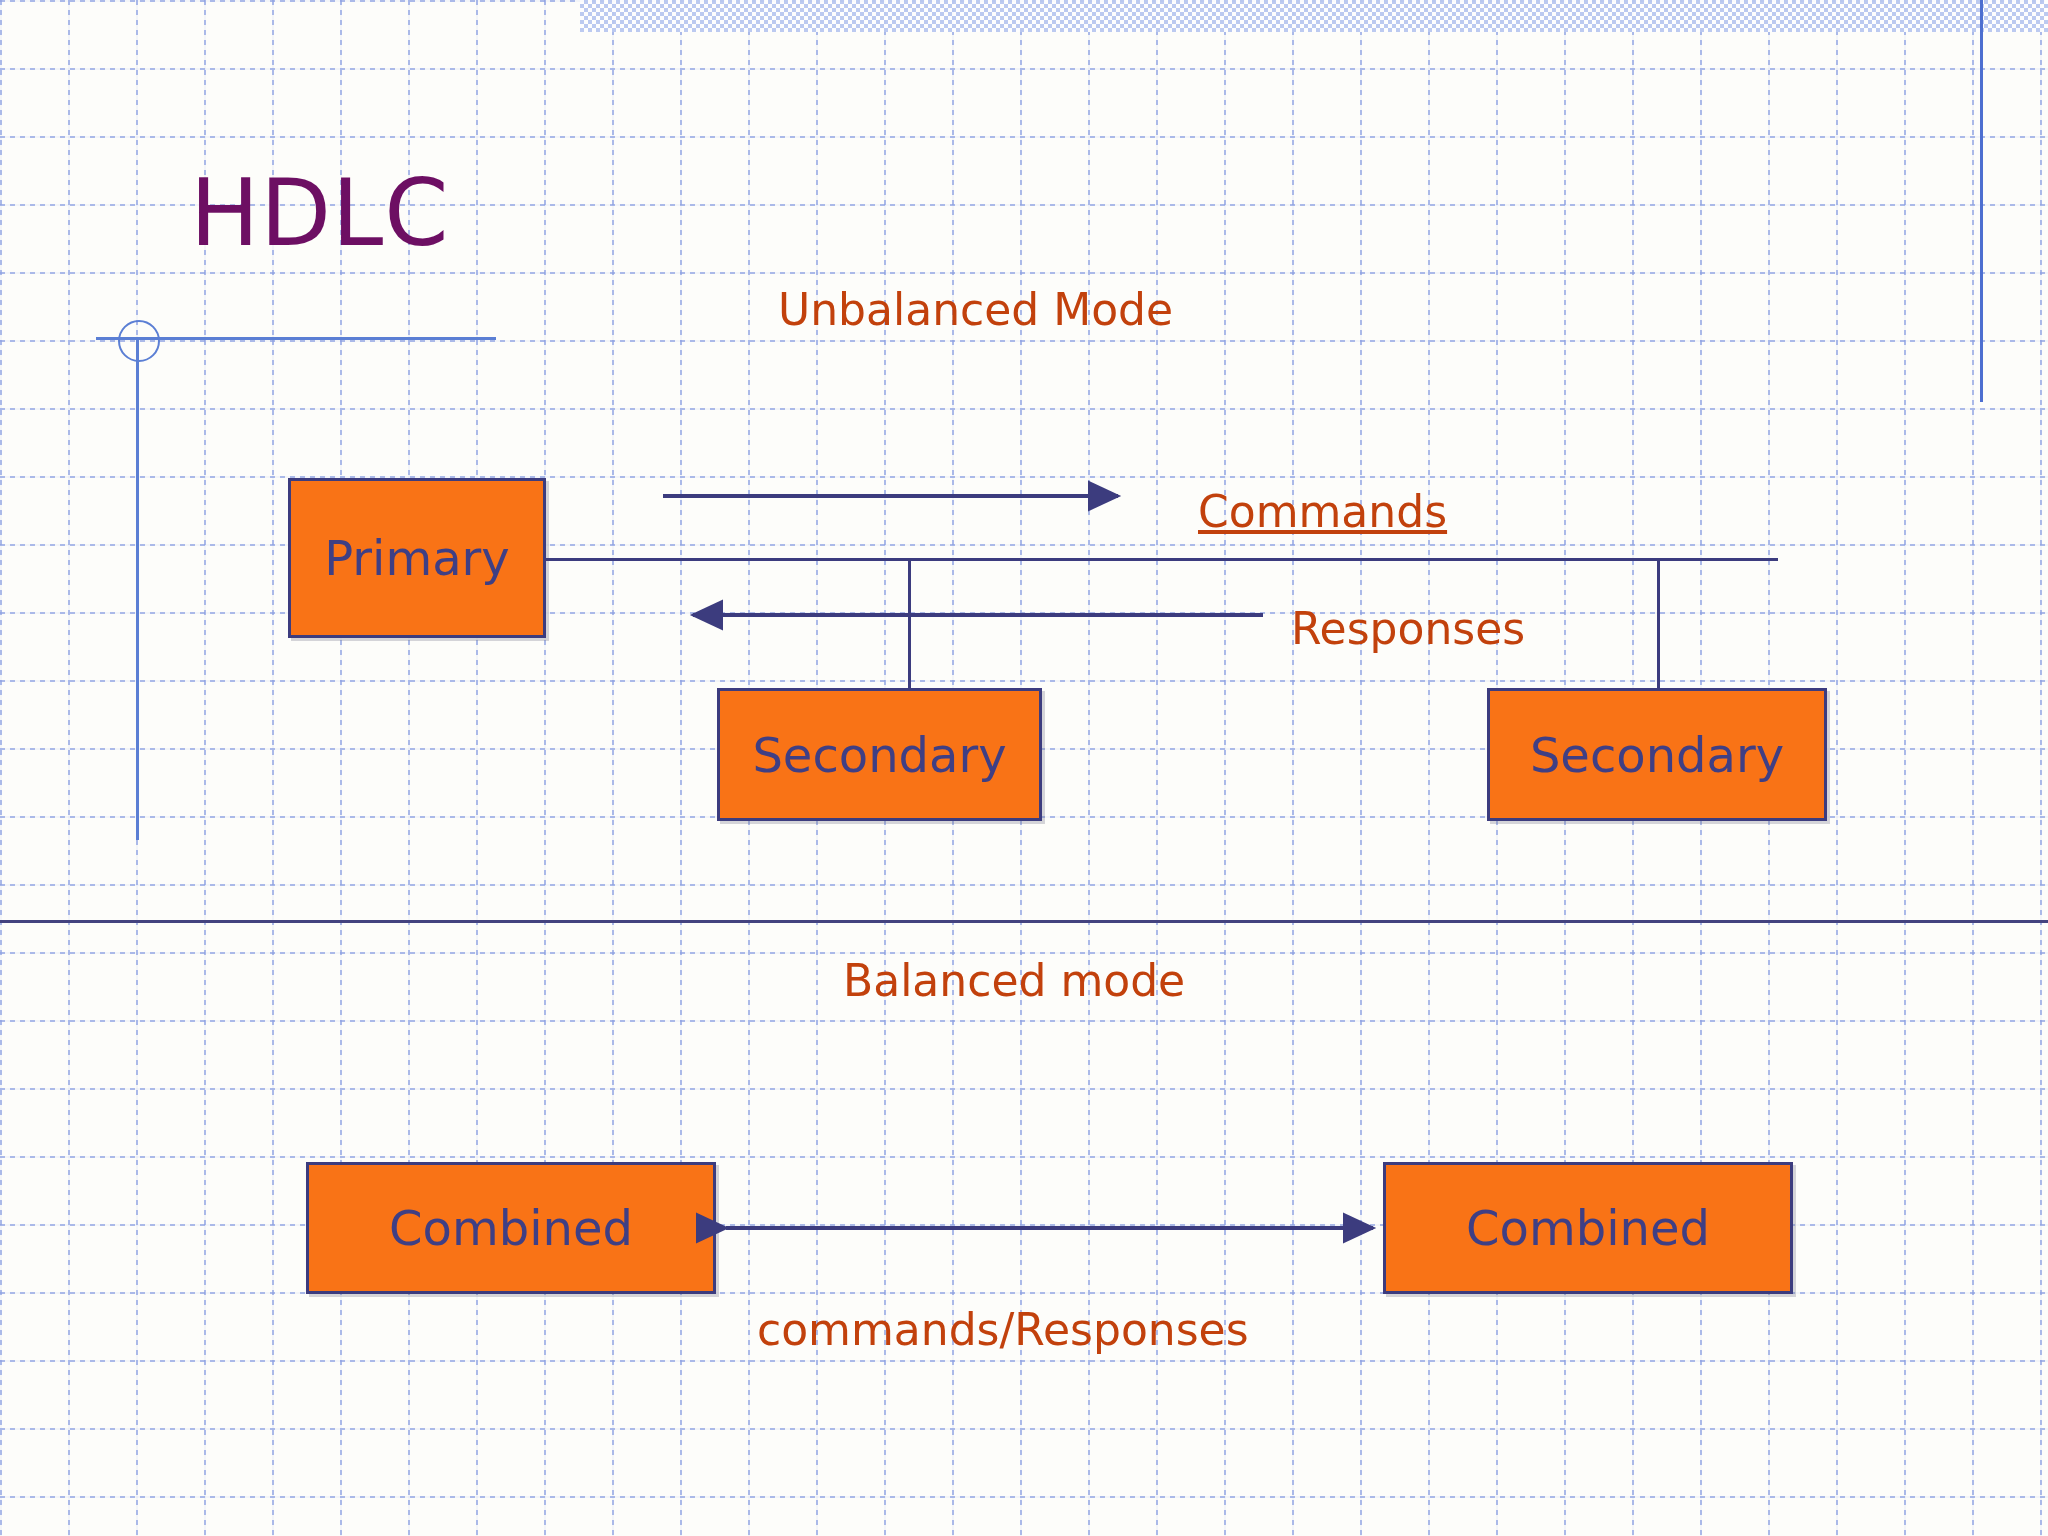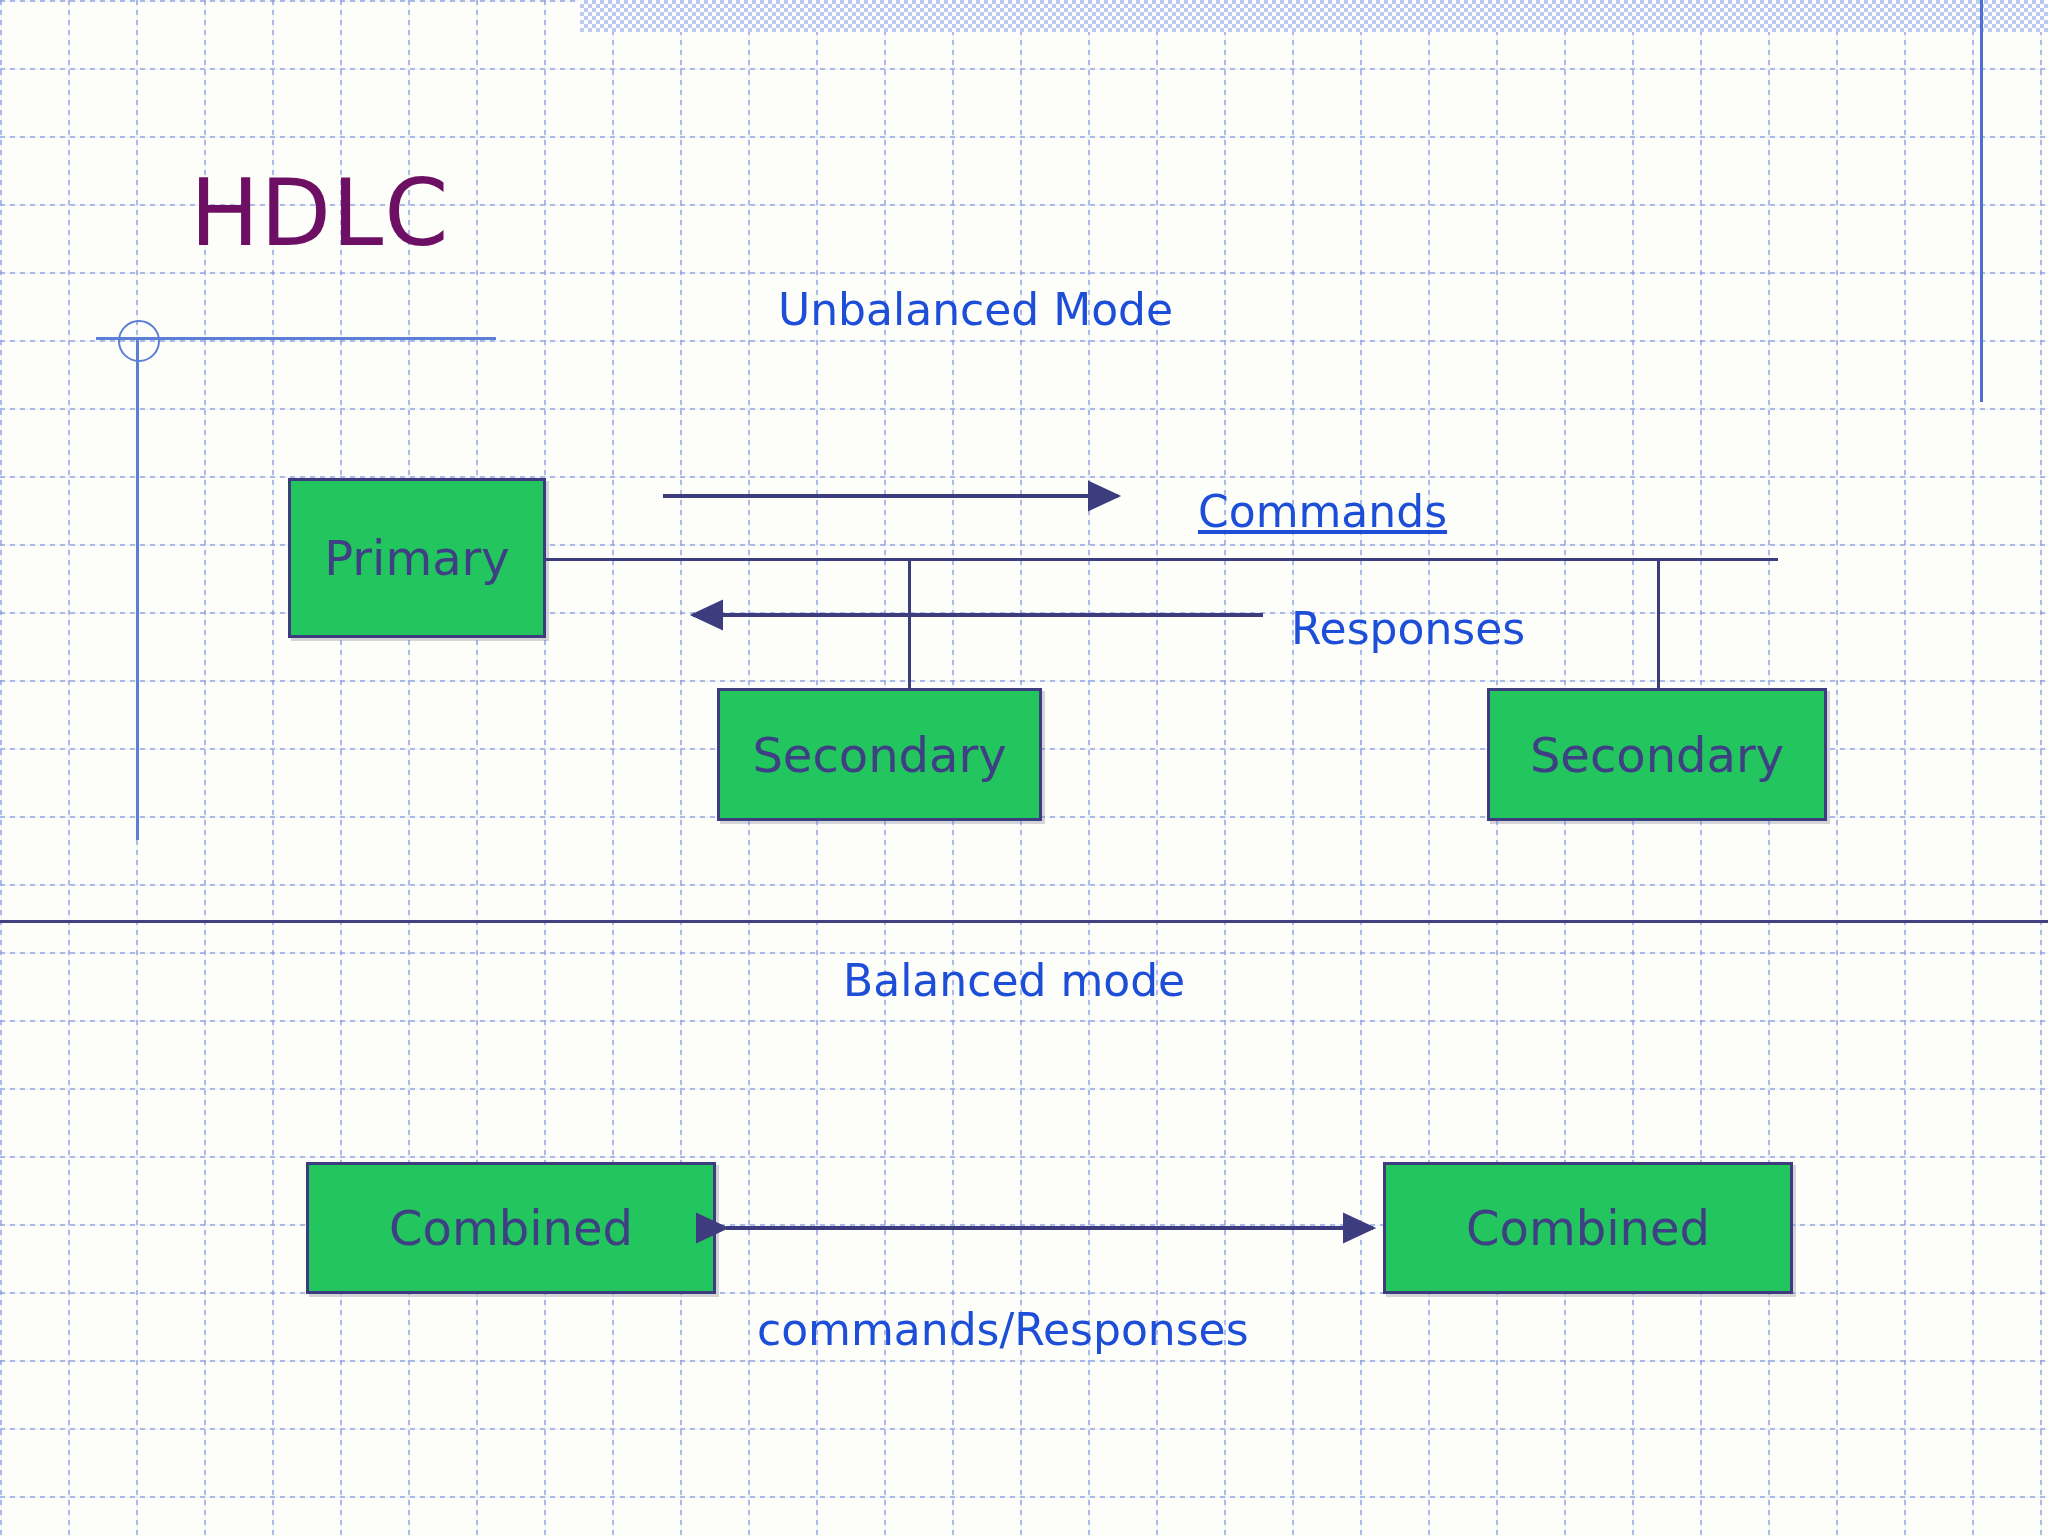--- a/index.html
+++ b/index.html
@@ -64,30 +64,30 @@
   }
   #title-circle{
     position:absolute;left:118px;top:320px;width:38px;height:38px;
     border:2px solid #5b7fd4;border-radius:50%;
     background:transparent;
   }
 
   
   .label{
     position:absolute;
-    color:#1d4ed8;
+    color:#c2410c;
     font-size:44px;
     line-height:1;
     white-space:nowrap;
   }
 
   
   .node{
     position:absolute;
-    background:#22c55e;
+    background:#f97316;
     border:3px solid #3C3C7E;
     box-sizing:border-box;
     display:flex;align-items:center;justify-content:center;
     color:#3F3F84;
     font-size:48px;
     box-shadow:3px 3px 0 rgba(120,120,140,.30);
   }
 
   
   .hline{position:absolute;height:3px;background:#3C3C7E;}

